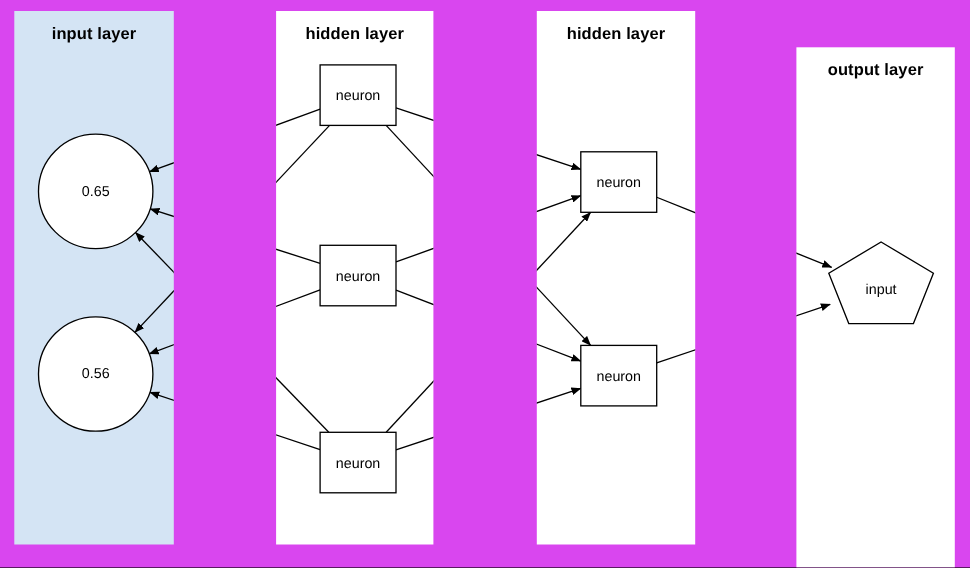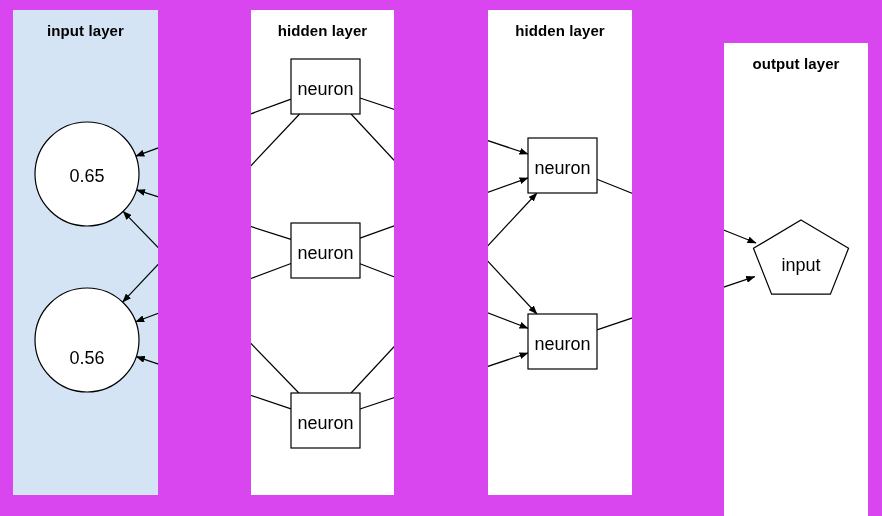--- a/index.html
+++ b/index.html
@@ -36,21 +36,21 @@
     position: absolute;
     left: 0;
     top: 0;
     width: 882px;
     height: 516px;
     pointer-events: none;
   }
   .node-label {
     position: absolute;
     font-family: "Liberation Sans", sans-serif;
-    font-size: 18px;
+    font-size: 13px;
     color: #000000;
     text-align: center;
     white-space: nowrap;
   }
   .shape-svg {
     position: absolute;
     left: 0;
     top: 0;
     width: 882px;
     height: 516px;
@@ -158,21 +158,21 @@
       <rect x="291" y="59" width="69" height="55" fill="#ffffff" stroke="#000000" stroke-width="1.2"></rect>
       <rect x="291" y="223" width="69" height="55" fill="#ffffff" stroke="#000000" stroke-width="1.2"></rect>
       <rect x="291" y="393" width="69" height="55" fill="#ffffff" stroke="#000000" stroke-width="1.2"></rect>
       <rect x="528" y="138" width="69" height="55" fill="#ffffff" stroke="#000000" stroke-width="1.2"></rect>
       <rect x="528" y="314" width="69" height="55" fill="#ffffff" stroke="#000000" stroke-width="1.2"></rect>
       <polygon points="801.00,220.00 848.55,248.33 830.39,294.17 771.61,294.17 753.45,248.33" fill="#ffffff" stroke="#000000" stroke-width="1.2"></polygon>
     </svg>
 
   <div id="labels">
       <div class="node-label" style="left: 35px; top: 166px; width: 104px;">0.65</div>
-      <div class="node-label" style="left: 35px; top: 332px; width: 104px; margin-top: 16px;">0.56</div>
+      <div class="node-label" style="left: 35px; top: 332px; width: 104px;">0.56</div>
       <div class="node-label" style="left: 291px; top: 78.5px; width: 69px;">neuron</div>
       <div class="node-label" style="left: 291px; top: 242.5px; width: 69px;">neuron</div>
       <div class="node-label" style="left: 291px; top: 412.5px; width: 69px;">neuron</div>
       <div class="node-label" style="left: 528px; top: 157.5px; width: 69px;">neuron</div>
       <div class="node-label" style="left: 528px; top: 333.5px; width: 69px;">neuron</div>
       <div class="node-label" style="left: 751px; top: 255px; width: 100px;">input</div>
     </div>
 
 </div>
 

